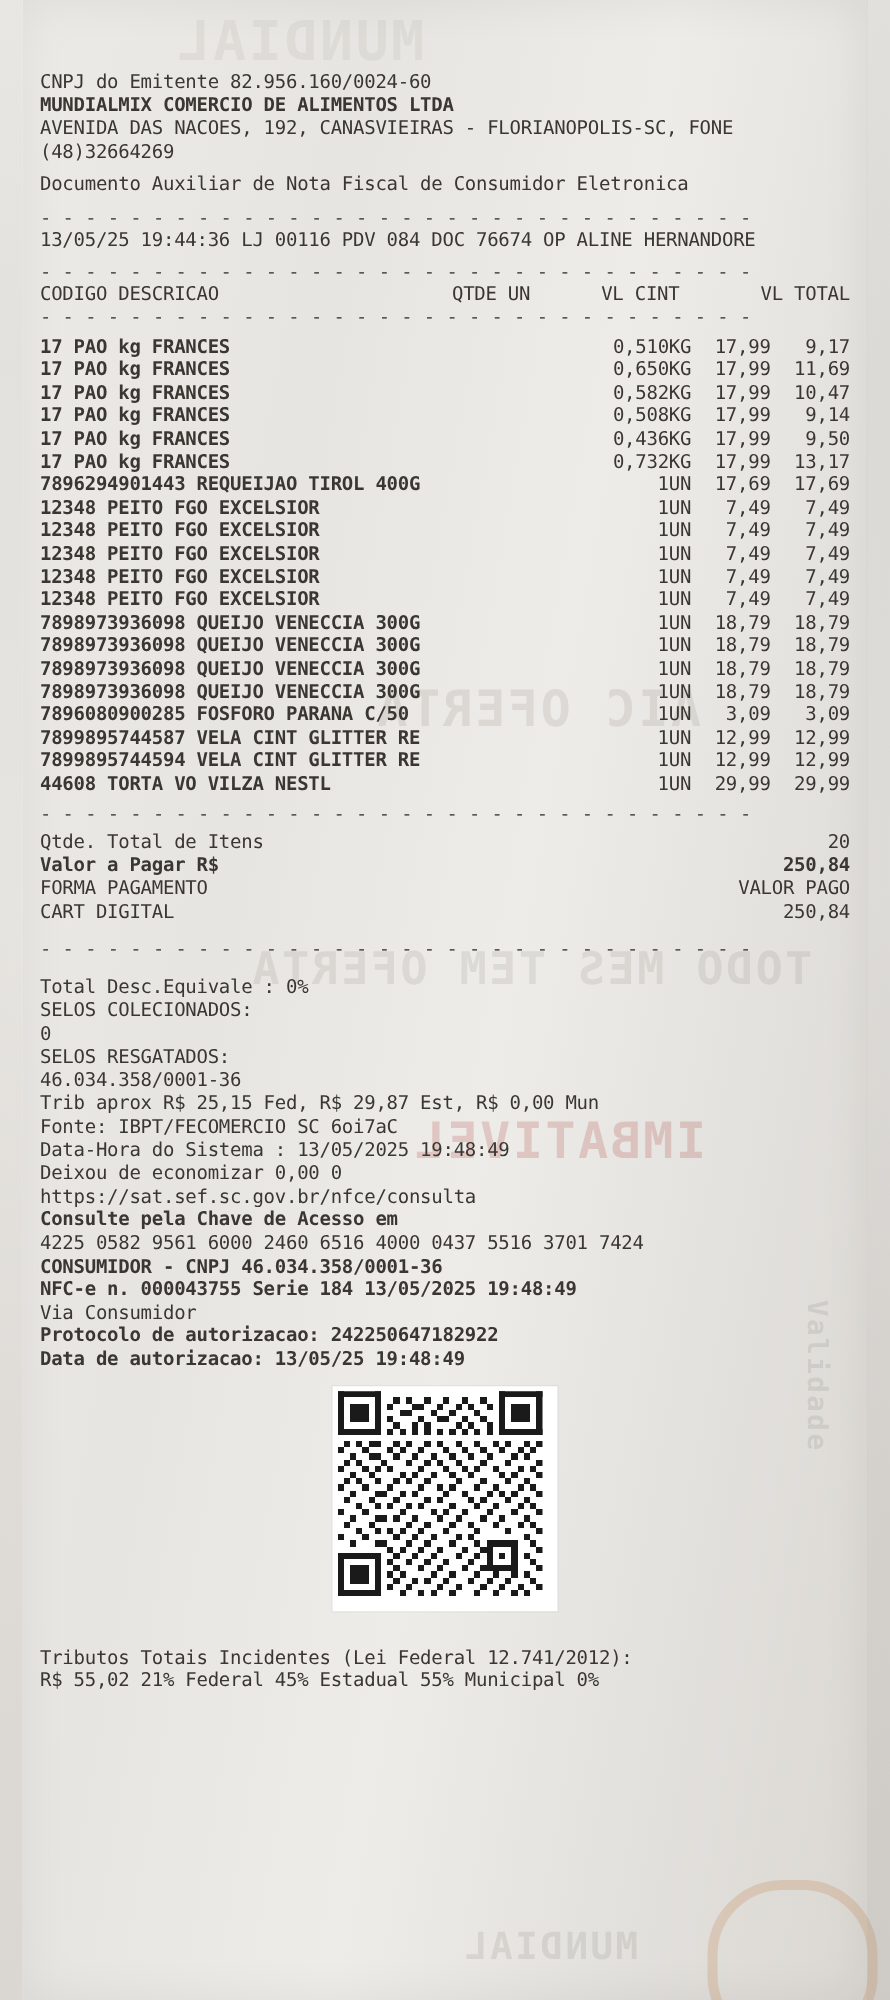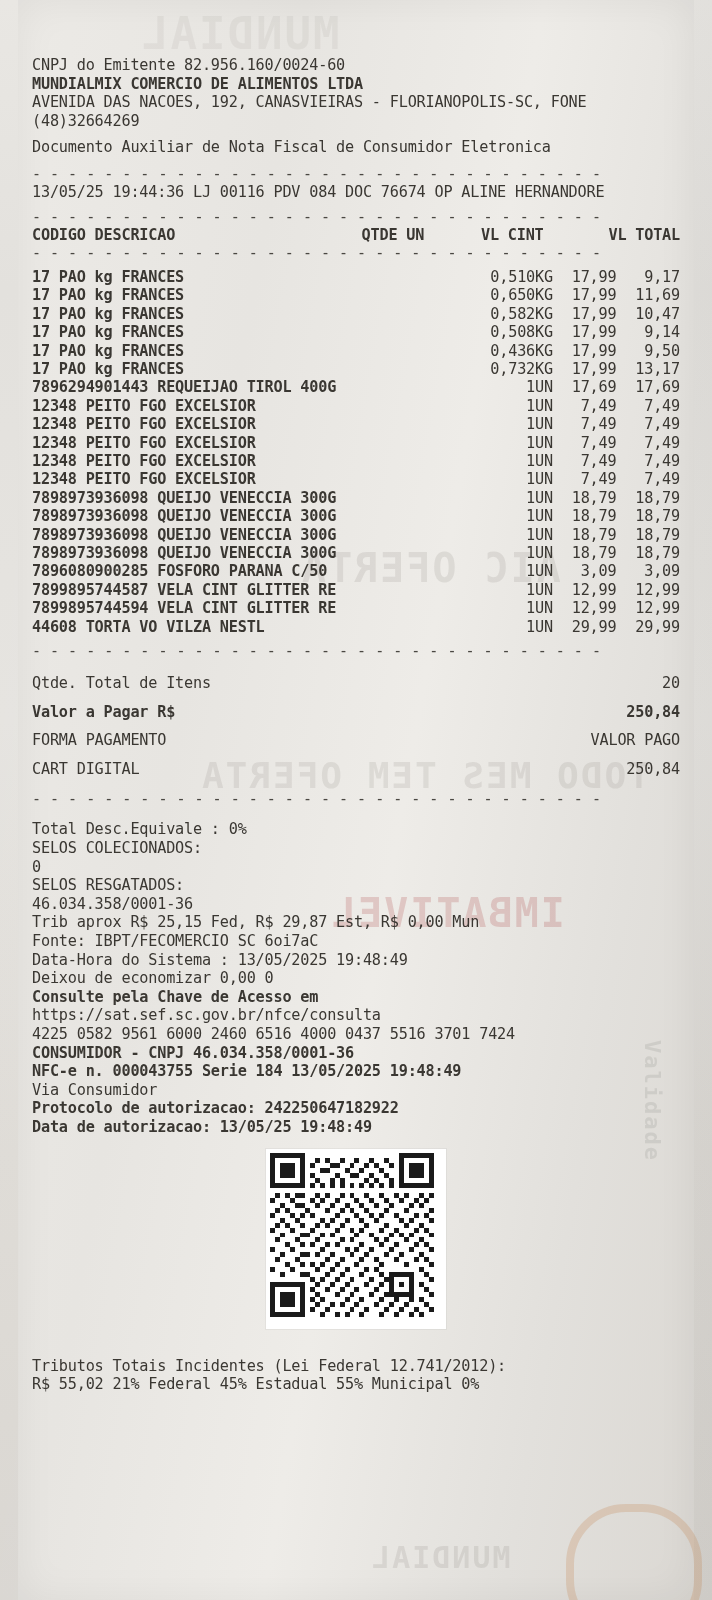--- a/index.html
+++ b/index.html
@@ -127,23 +127,23 @@
   table.items td {
     padding: 0;
     white-space: pre;
     font-family: "DejaVu Sans Mono", monospace;
   }
   td.c-desc { text-align: left; font-weight: bold; }
   td.c-qtd  { text-align: right; padding-right: 4px; }
   td.c-unit { text-align: right; padding-right: 4px; }
   td.c-tot  { text-align: right; }
 
-  .colhdr td { font-weight: bold; }
-
-  .row2 { display: flex; justify-content: space-between; white-space: pre; margin-top: 10px; }
+  .colhdr td { font-weight: normal; }
+
+  .row2 { display: flex; justify-content: space-between; white-space: pre; }
 
   .qr-wrap {
     display: flex;
     justify-content: center;
     margin-top: 12px;
     margin-bottom: 10px;
   }
   .qr {
     width: 172px;
     height: 172px;
@@ -368,22 +368,22 @@
       <div class="line">Total Desc.Equivale : 0%</div>
       <div class="line">SELOS COLECIONADOS:</div>
       <div class="line">0</div>
       <div class="line">SELOS RESGATADOS:</div>
       <div class="line">46.034.358/0001-36</div>
       <div class="line">Trib aprox R$ 25,15 Fed, R$ 29,87 Est, R$ 0,00 Mun</div>
       <div class="line">Fonte: IBPT/FECOMERCIO SC 6oi7aC</div>
       <div class="line">Data-Hora do Sistema : 13/05/2025 19:48:49</div>
       <div class="line">Deixou de economizar 0,00 0</div>
 
+      <div class="line center">https://sat.sef.sc.gov.br/nfce/consulta</div>
       <div class="line center bold">Consulte pela Chave de Acesso em</div>
-      <div class="line center">https://sat.sef.sc.gov.br/nfce/consulta</div>
       <div class="line center">4225 0582 9561 6000 2460 6516 4000 0437 5516 3701 7424</div>
       <div class="line center bold">CONSUMIDOR - CNPJ 46.034.358/0001-36</div>
       <div class="line center bold">NFC-e n. 000043755 Serie 184 13/05/2025 19:48:49</div>
       <div class="line center">Via Consumidor</div>
       <div class="line center bold">Protocolo de autorizacao: 242250647182922</div>
       <div class="line center bold">Data de autorizacao: 13/05/25 19:48:49</div>
     </div>
 
     <div class="qr-wrap">
       <div class="qr">

